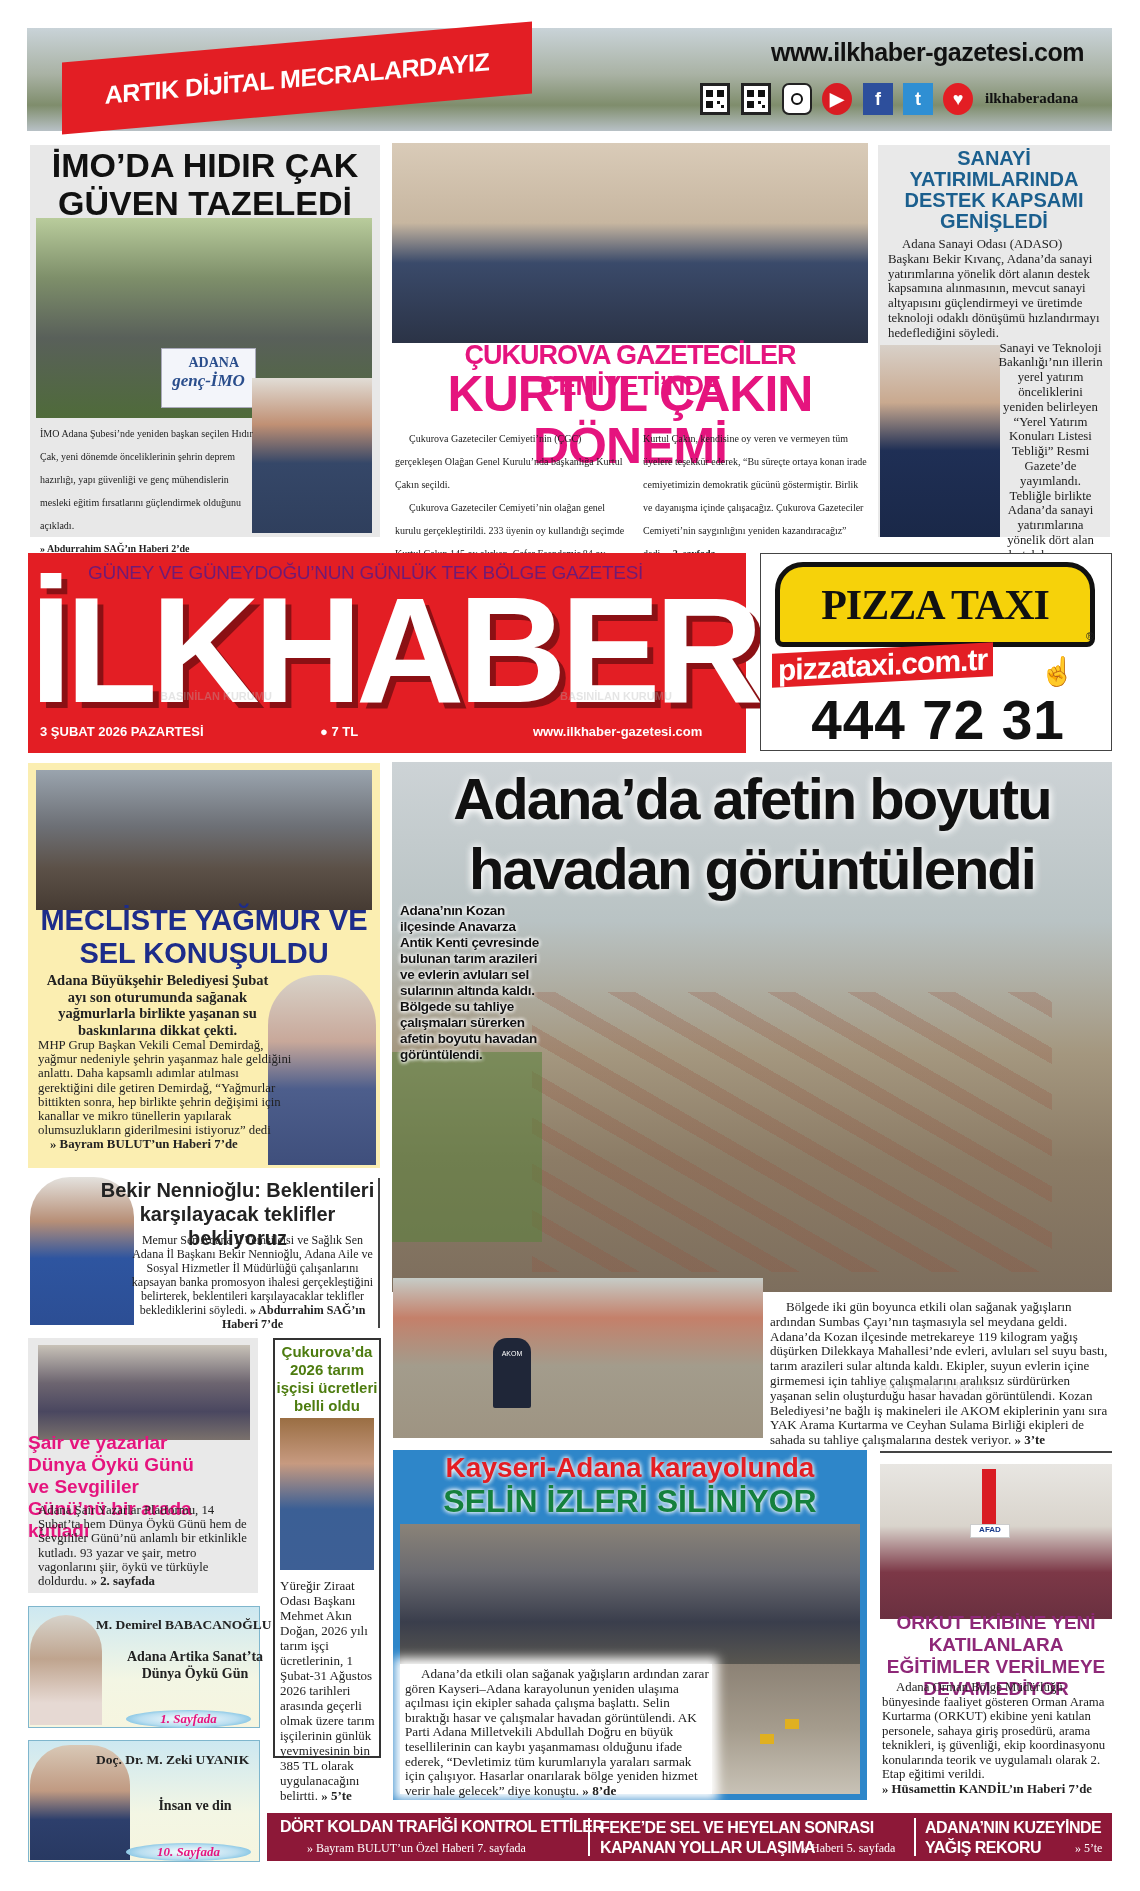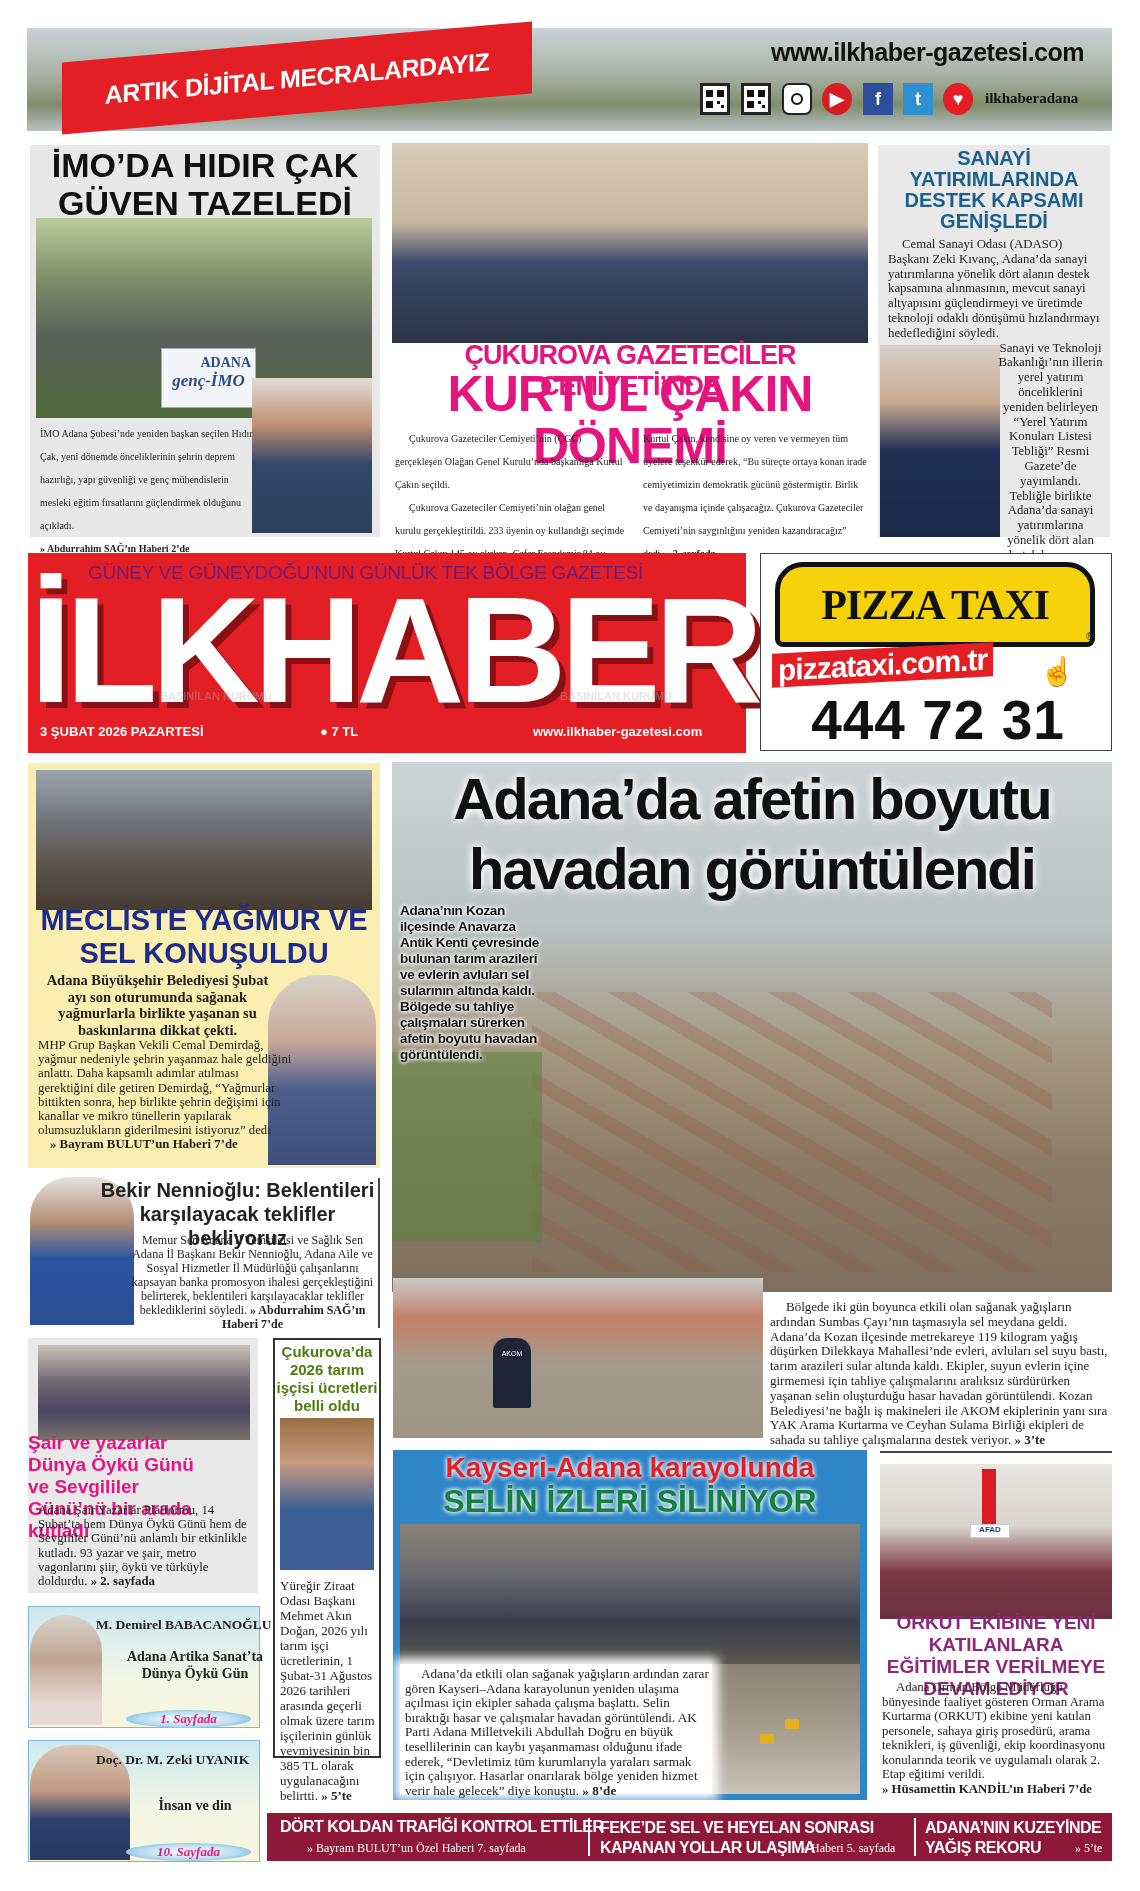--- a/index.html
+++ b/index.html
@@ -148,21 +148,21 @@
 <div class="soc" style="left:822px;background:#d91c23;border-radius:50%;">▶</div>
 <div class="soc" style="left:863px;background:#2d4f9c;">f</div>
 <div class="soc" style="left:903px;background:#2f8fd3;">t</div>
 <div class="soc" style="left:943px;background:#e31e24;border-radius:50%;">♥</div>
 <div class="abs" id="social-handle">ilkhaberadana</div>
 
 <div class="abs" id="imo-box"></div>
 <div class="abs" id="imo-title">İMO’DA HIDIR ÇAK GÜVEN TAZELEDİ</div>
 <div class="photo" style="left:36px;top:218px;width:336px;height:200px;background:linear-gradient(180deg,#b9cc9c 0%,#7e8f6a 30%,#59605a 60%,#4f6b3a 100%);">
   <div style="position:absolute;left:125px;top:130px;width:95px;height:60px;background:#f3f5fa;border:1px solid #aab;">
-    <div style="font-family:'Liberation Serif',serif;font-weight:700;color:#2a4e8c;font-size:14px;text-align:right;padding-right:4px;margin-top:6px;">ADANA</div>
+    <div style="font-family:'Liberation Serif',serif;font-weight:700;color:#2a4e8c;font-size:14px;text-align:right;padding-right:16px;margin-top:6px;">ADANA</div>
     <div style="font-family:'Liberation Serif',serif;font-weight:700;font-style:italic;color:#2a4e8c;font-size:17px;text-align:center;">genç-İMO</div>
   </div>
 </div>
 <div class="photo" style="left:252px;top:378px;width:120px;height:155px;background:linear-gradient(180deg,#e1ddd6 0%,#c09074 30%,#354768 55%,#2f3f5d 100%);"></div>
 <div class="abs body-text" id="imo-text">
   <span>İMO Adana Şubesi’nde yeniden başkan seçilen Hıdır Çak, yeni dönemde önceliklerinin şehrin deprem hazırlığı, yapı güvenliği ve genç mühendislerin mesleki eğitim fırsatlarını güçlendirmek olduğunu açıkladı.</span><br>
   <span class="ref">» Abdurrahim SAĞ’ın Haberi 2’de</span>
 </div>
 
 <div class="photo" id="cgc-photo"></div>
@@ -174,21 +174,21 @@
 </div>
 <div class="abs body-text" id="cgc-col2">
   <span>Kurtul Çakın, kendisine oy veren ve vermeyen tüm üyelere teşekkür ederek, “Bu süreçte ortaya konan irade cemiyetimizin demokratik gücünü göstermiştir. Birlik ve dayanışma içinde çalışacağız. Çukurova Gazeteciler Cemiyeti’nin saygınlığını yeniden kazandıracağız” dedi.</span>
   <span class="ref">» 2. sayfada</span>
 </div>
 
 <div class="abs" id="sanayi-box"></div>
 <div class="abs" id="sanayi-title">SANAYİ YATIRIMLARINDA DESTEK KAPSAMI GENİŞLEDİ</div>
 <div class="photo" id="sanayi-photo"></div>
 <div class="abs body-text" id="sanayi-text" style="font-size:12.8px;line-height:14.8px;">
-  <p style="text-indent:14px;">Cemal Sanayi Odası (ADASO) Başkanı Zeki Kıvanç, Adana’da sanayi yatırımlarına yönelik dört alanın destek kapsamına alınmasının, mevcut sanayi altyapısını güçlendirmeyi ve üretimde teknoloji odaklı dönüşümü hızlandırmayı hedeflediğini söyledi.</p>
+  <p style="text-indent:14px;">Adana Sanayi Odası (ADASO) Başkanı Bekir Kıvanç, Adana’da sanayi yatırımlarına yönelik dört alanın destek kapsamına alınmasının, mevcut sanayi altyapısını güçlendirmeyi ve üretimde teknoloji odaklı dönüşümü hızlandırmayı hedeflediğini söyledi.</p>
   <p style="margin-left:110px;text-align:center;"><span>Sanayi ve Teknoloji Bakanlığı’nın illerin yerel yatırım önceliklerini yeniden belirleyen “Yerel Yatırım Konuları Listesi Tebliği” Resmi Gazete’de yayımlandı. Tebliğle birlikte Adana’da sanayi yatırımlarına yönelik dört alan destek kapsamına alındı.</span> <span class="ref">» 5’te</span></p>
 </div>
 
 <div class="abs" id="masthead"></div>
 <div class="abs" id="mast-tag">GÜNEY VE GÜNEYDOĞU’NUN GÜNLÜK TEK BÖLGE GAZETESİ</div>
 <div class="abs" id="mast-logo">İLKHABER</div>
 <div class="abs" id="mast-date">3 ŞUBAT 2026 PAZARTESİ</div>
 <div class="abs" id="mast-price"><span>● </span><span>7 TL</span></div>
 <div class="abs" id="mast-url">www.ilkhaber-gazetesi.com</div>
 

